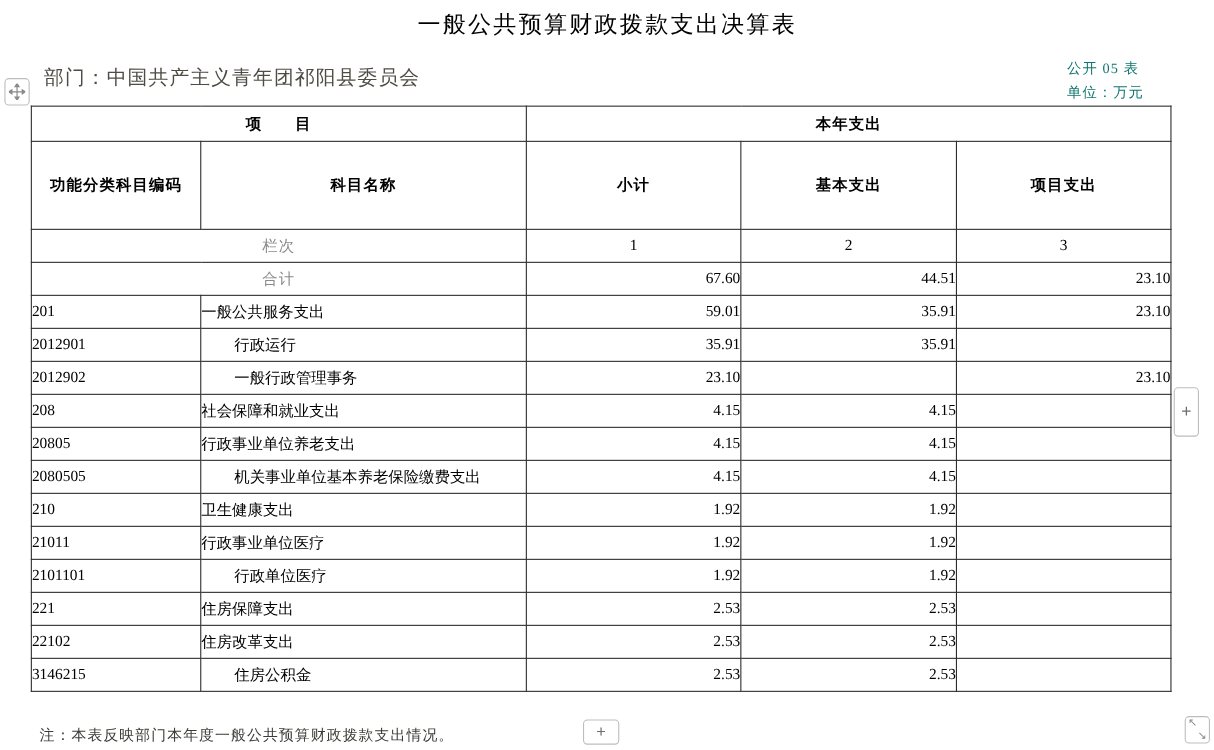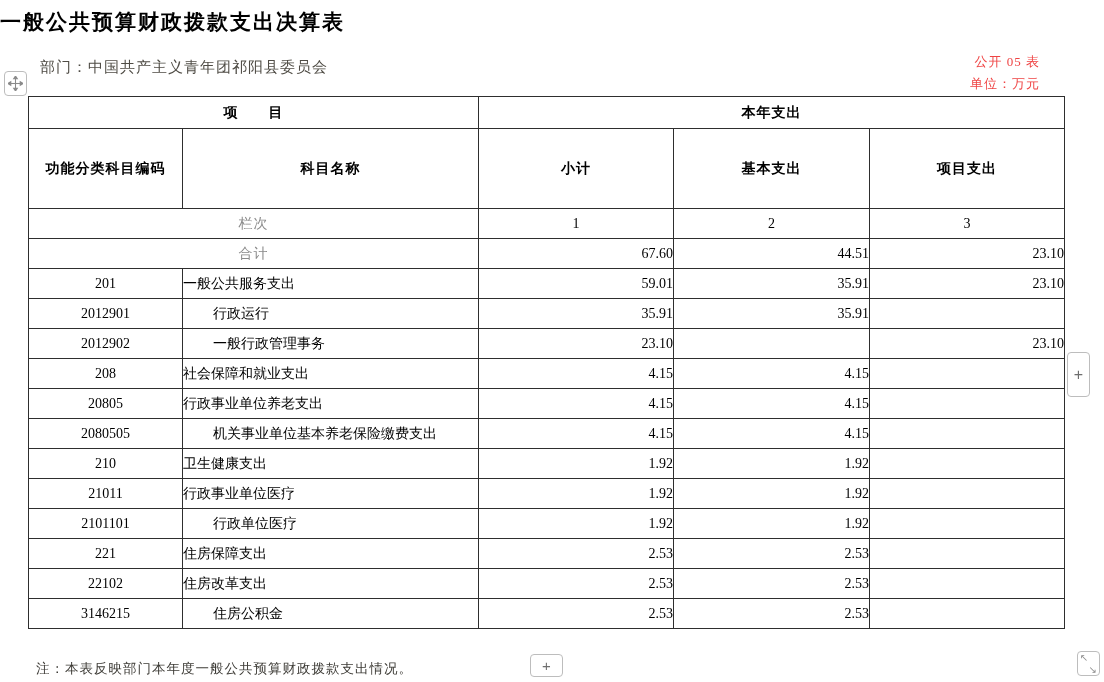--- a/index.html
+++ b/index.html
@@ -1,29 +1,29 @@
 <!DOCTYPE html>
 <html><head>
 <meta charset="utf-8">
 <style>
   html,body{margin:0;padding:0;}
   body{
     width:1104px;height:682px;background:#ffffff;position:relative;
     font-family:"Liberation Serif","DejaVu Serif",serif;color:#000;overflow:hidden;
   }
   .title{
-    position:absolute;top:8px;left:0;width:100%;text-align:left;
-    font-size:21px;font-weight:bold;letter-spacing:2px;color:#000;
+    position:absolute;top:8px;left:0;width:100%;text-align:center;
+    font-size:21px;font-weight:normal;letter-spacing:2px;color:#000;
   }
   .dept{
-    position:absolute;left:40px;top:58px;font-size:15px;color:#4f4c45;letter-spacing:1px;
+    position:absolute;left:40px;top:58px;font-size:18px;color:#4f4c45;letter-spacing:1px;
   }
   .meta{
-    position:absolute;right:64px;top:51px;text-align:right;font-size:13px;
-    color:#ef4444;line-height:22px;letter-spacing:1px;
+    position:absolute;right:64px;top:51px;font-size:13px;
+    color:#0f766e;line-height:22px;letter-spacing:1px;
   }
   
   .ctl{
     position:absolute;box-sizing:border-box;border:1px solid #bdbdbd;border-radius:4px;
     background:#fff;color:#6e6e6e;display:flex;align-items:center;justify-content:center;
     font-family:"Liberation Sans","DejaVu Sans",sans-serif;cursor:pointer;
   }
   .move-btn{left:4px;top:71px;width:23px;height:25px;}
   .plus-right{left:1067px;top:352px;width:23px;height:45px;font-size:16px;font-weight:400;}
   .plus-bottom{left:530px;top:654px;width:33px;height:23px;font-size:15px;}
@@ -38,21 +38,21 @@
   table.budget td{
     border:1px solid #2e2e2e;padding:0 0;overflow:hidden;white-space:nowrap;
     font-size:14px;vertical-align:middle;background:#fff;
   }
   tr.h1 td{height:31px;}
   tr.h2 td{height:79px;}
   tr.r td{height:29px;}
   .hdr{font-weight:bold;text-align:center;font-size:14px;letter-spacing:1px;}
   .gray{color:#8a8a8a;text-align:center;font-size:14px;letter-spacing:1px;}
   .numc{text-align:center;font-size:15px;}
-  .code{text-align:center;padding-left:6px;font-size:15px;}
+  .code{text-align:left;padding-left:6px;font-size:15px;}
   .name{
     font-family:"Liberation Sans","DejaVu Sans",sans-serif;
     font-size:15px;padding-left:8px;text-align:left;margin-left:28px;
   }
   .name.ind{padding-left:30px;}
   .val{text-align:right;padding-right:8px;font-size:14.5px;margin-top:14px;}
   .note{
     position:absolute;left:36px;top:660px;font-size:13.5px;color:#3d3b36;letter-spacing:1px;
   }
 </style>

